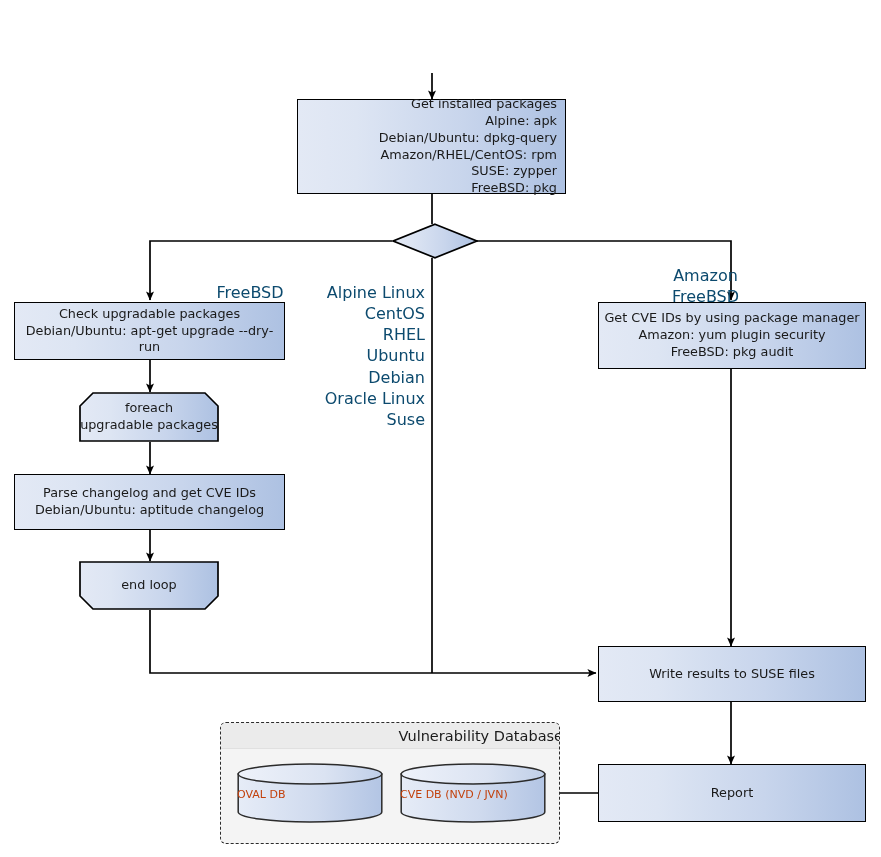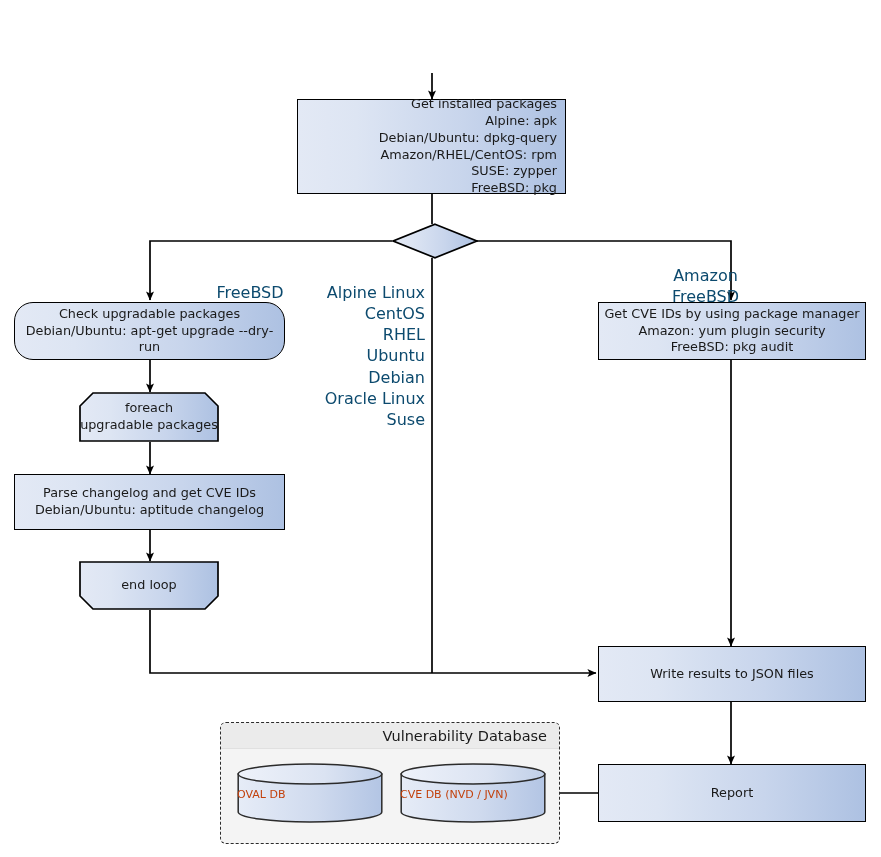--- a/index.html
+++ b/index.html
@@ -83,21 +83,21 @@
     left: 0; top: 0;
     width: 100%;
     height: 26px;
     background: #ebebeb;
     border-bottom: 1px solid #e0e0e0;
     display: flex;
     align-items: center;
     justify-content: flex-end;
     font-size: 14.5px;
     color: #1a1a1a;
-    padding-right: 16px;
+    padding-right: 0px;
     box-sizing: border-box;
   }
   .group-header .ghlabel { transform: translateX(4px); }
 
   .cyl { position: absolute; }
   .cyl svg { display: block; }
   .cyl .cyl-label {
     position: absolute;
     left: 0; right: 0;
     top: 50%;
@@ -172,21 +172,21 @@
 SUSE: zypper
 FreeBSD: pkg</span>
   </div>
 
   <div class="diamond-wrap" style="left:392px; top:223px; width:86px; height:36px;">
     <svg width="86" height="36" viewBox="0 0 86 36">
       <polygon points="43,1.2 84.8,18 43,34.8 1.2,18" fill="url(#boxgrad)" stroke="#000000" stroke-width="1.7"></polygon>
     </svg>
   </div>
 
-  <div class="node proc" style="left:14px; top:302px; width:271px; height:58px;border-radius:19px;">
+  <div class="node proc" style="left:14px; top:302px; width:271px; height:58px;">
     <span class="label">Check upgradable packages
 Debian/Ubuntu: apt-get upgrade --dry-run</span>
   </div>
 
   <div class="loopstart" style="left:79px; top:392px; width:140px; height:50px;">
     <svg class="loopshape" viewBox="0 0 140 50" preserveAspectRatio="none">
       <polygon points="14,1 126,1 139,14 139,49 1,49 1,14" fill="url(#boxgrad)" stroke="#000000" stroke-width="1.7" vector-effect="non-scaling-stroke"></polygon>
     </svg>
     <div class="looptext">foreach
 upgradable  packages</div>
@@ -197,28 +197,28 @@
 Debian/Ubuntu: aptitude changelog</span>
   </div>
 
   <div class="loopend" style="left:79px; top:561px; width:140px; height:49px;">
     <svg class="loopshape" viewBox="0 0 140 49" preserveAspectRatio="none">
       <polygon points="1,1 139,1 139,35 126,48 14,48 1,35" fill="url(#boxgrad)" stroke="#000000" stroke-width="1.7" vector-effect="non-scaling-stroke"></polygon>
     </svg>
     <div class="looptext">end loop</div>
   </div>
 
-  <div class="node proc" style="left:598px; top:302px; width:268px; height:58px;">
+  <div class="node proc" style="left:598px; top:302px; width:268px; height:67px;">
     <span class="label">Get CVE IDs by using package manager
 Amazon: yum plugin security
 FreeBSD: pkg audit</span>
   </div>
 
   <div class="node proc" style="left:598px; top:646px; width:268px; height:56px;">
-    <span class="label">Write results to JSON files</span>
+    <span class="label">Write results to SUSE files</span>
   </div>
 
   <div class="node proc" style="left:598px; top:764px; width:268px; height:58px;">
     <span class="label">Report</span>
   </div>
 
   <div class="edge-label center-align" style="left:155px; top:261px; width:190px;">
     <span>FreeBSD</span>
   </div>
 

